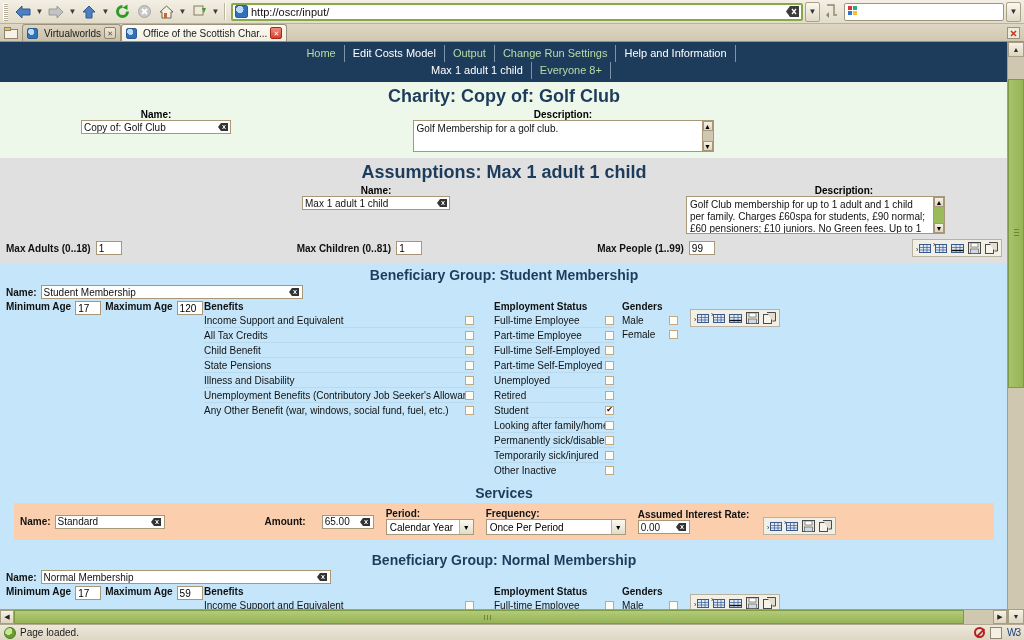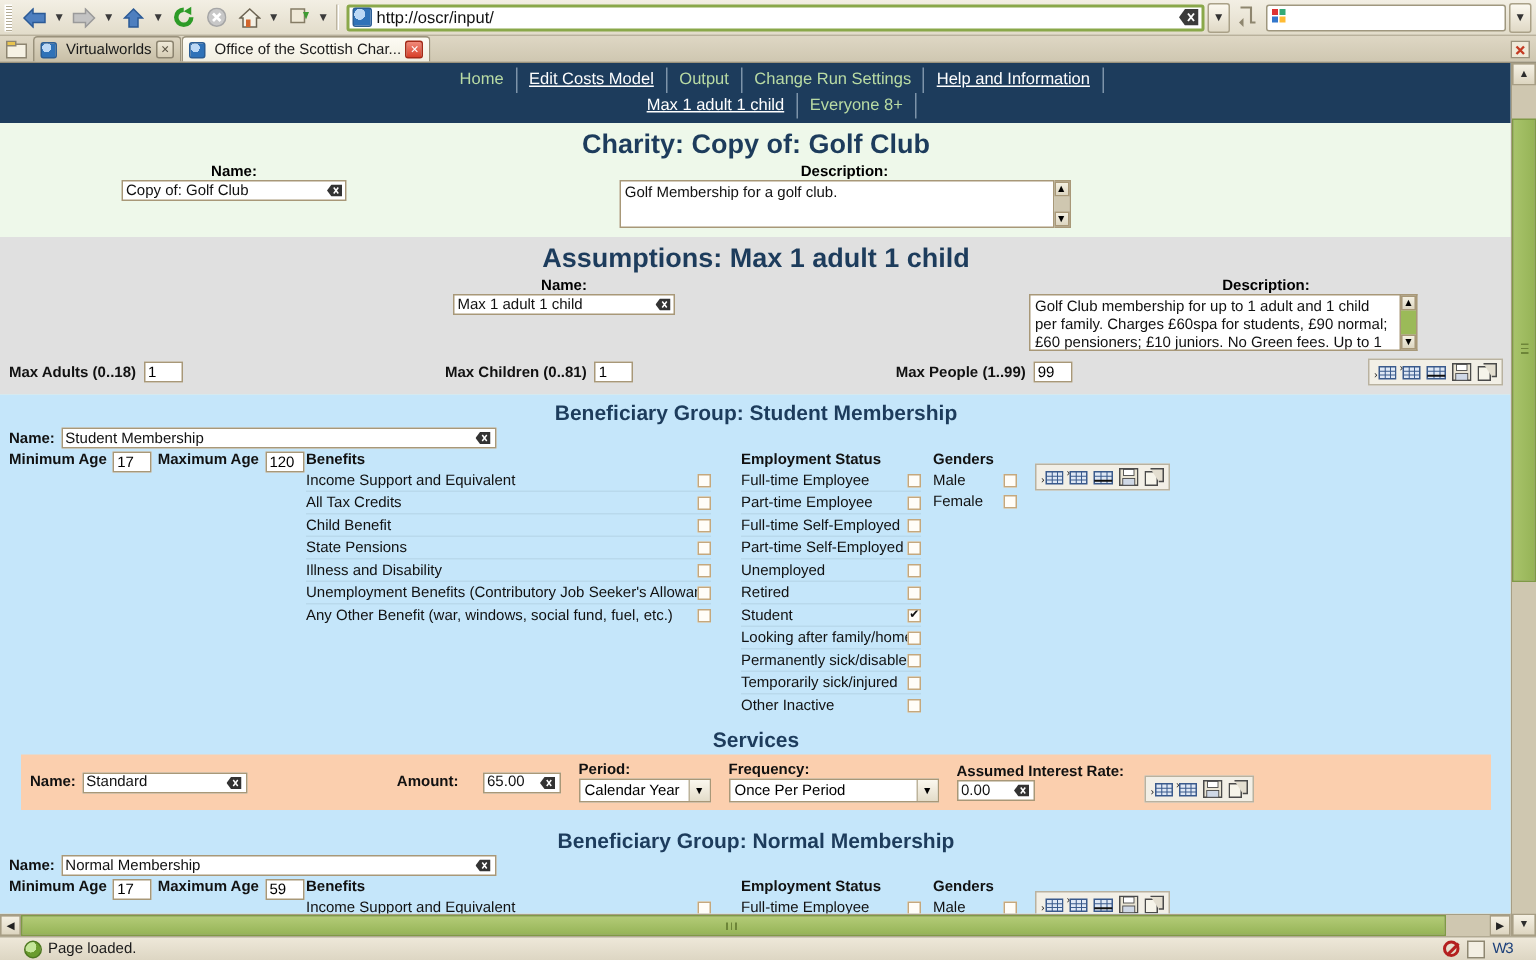--- a/index.html
+++ b/index.html
@@ -61,37 +61,37 @@
   .hscroll{height:14px;background:#cfc7b0;border-top:1px solid #a79e85;display:flex;align-items:stretch;}
   .hs-btn{width:14px;background:linear-gradient(#f5f1e4,#ddd5c0);border:1px solid #a79e85;
     display:flex;align-items:center;justify-content:center;font-size:7px;color:#222;box-sizing:border-box;}
   .hs-track{flex:1;position:relative;background:#cfc7b0;}
   .hs-thumb{position:absolute;top:0;bottom:0;left:0;width:97%;background:linear-gradient(#b3cb77,#96b457);
     border:1px solid #7f9a45;box-sizing:border-box;display:flex;align-items:center;justify-content:center;}
   .hs-grip{width:9px;height:5px;background:repeating-linear-gradient(90deg,#6d8538 0 1px,transparent 1px 3px);}
 
   
   .statusbar{height:16px;background:linear-gradient(#eee8d9,#ddd6c3);border-top:1px solid #b2aa93;
-    display:flex;align-items:center;padding:0 16px;gap:4px;box-sizing:border-box;font-size:10px;color:#1a1a1a;}
+    display:flex;align-items:center;padding:0 4px;gap:4px;box-sizing:border-box;font-size:10px;color:#1a1a1a;}
   .status-ic{width:10px;height:10px;border-radius:50%;background:radial-gradient(circle at 35% 32%,#c5e79a 0 40%,#6a9c2e 41% 100%);
     border:1px solid #4d7820;}
   .status-right{margin-left:auto;display:flex;align-items:center;gap:5px;}
   .no-ic{width:11px;height:11px;border-radius:50%;border:2px solid #b42020;position:relative;box-sizing:border-box;}
   .no-ic:after{content:"";position:absolute;left:-1px;top:3px;width:11px;height:2px;background:#b42020;transform:rotate(-45deg);}
   .blank-ic{width:10px;height:10px;border:1px solid #8e8771;background:#f3efe3;}
   .w3{font-size:10px;font-weight:normal;color:#1b3f7a;letter-spacing:-1px;}
 
   
   .site{width:1008px;}
   .navstrip{background:#1d3c5c;padding-top:3px;}
   .navrow{display:flex;justify-content:center;align-items:center;padding-left:26px;}
   .navrow.r2{padding-bottom:3px;}
   .navitem{font-size:11px;padding:2px 8px;border-right:1px solid #7d93a9;line-height:13px;white-space:nowrap;}
   .navitem.green{color:#b9dba4;}
-  .navitem.white{color:#ffffff;text-decoration:underline;}
+  .navitem.white{color:#ffffff;}
   .navitem.last{border-right:1px solid #7d93a9;}
 
   .band-green{background:#eef8ea;}
   .band-grey{background:#e0e0e0;}
   .band-blue{background:#c5e6fa;}
   .band-peach{background:#fbcfae;}
 
   .sect-title{text-align:center;font-size:18px;color:#1d3c5c;padding:4px 16px 2px;font-weight:bold;}
   .sect-title.sm{font-size:14px;}
 
@@ -381,21 +381,21 @@
                     </svg>
                 </span>
               </span>
             </div>
           </div>
 
           <div class="band-blue" style="padding-bottom:8px">
             <div class="sect-title sm">Beneficiary Group: Student Membership</div>
             <div style="display:flex;align-items:center;padding:0 6px 2px">
               <span class="lbl">Name:</span>
-              <span class="tbox" style="width:290px;margin-left:4px">
+              <span class="tbox" style="width:262px;margin-left:4px">
                 <span class="val">Student Membership</span>
                 <span class="clrbtn">
                   <svg width="10" height="8" viewBox="0 0 10 8">
                       <path d="M3 0 L10 0 L10 8 L3 8 L0 4 Z" fill="#333"></path>
                       <path d="M4.5 2 L7.5 6 M7.5 2 L4.5 6" stroke="#fff" stroke-width="1"></path>
                     </svg>
                 </span>
               </span>
             </div>
 

